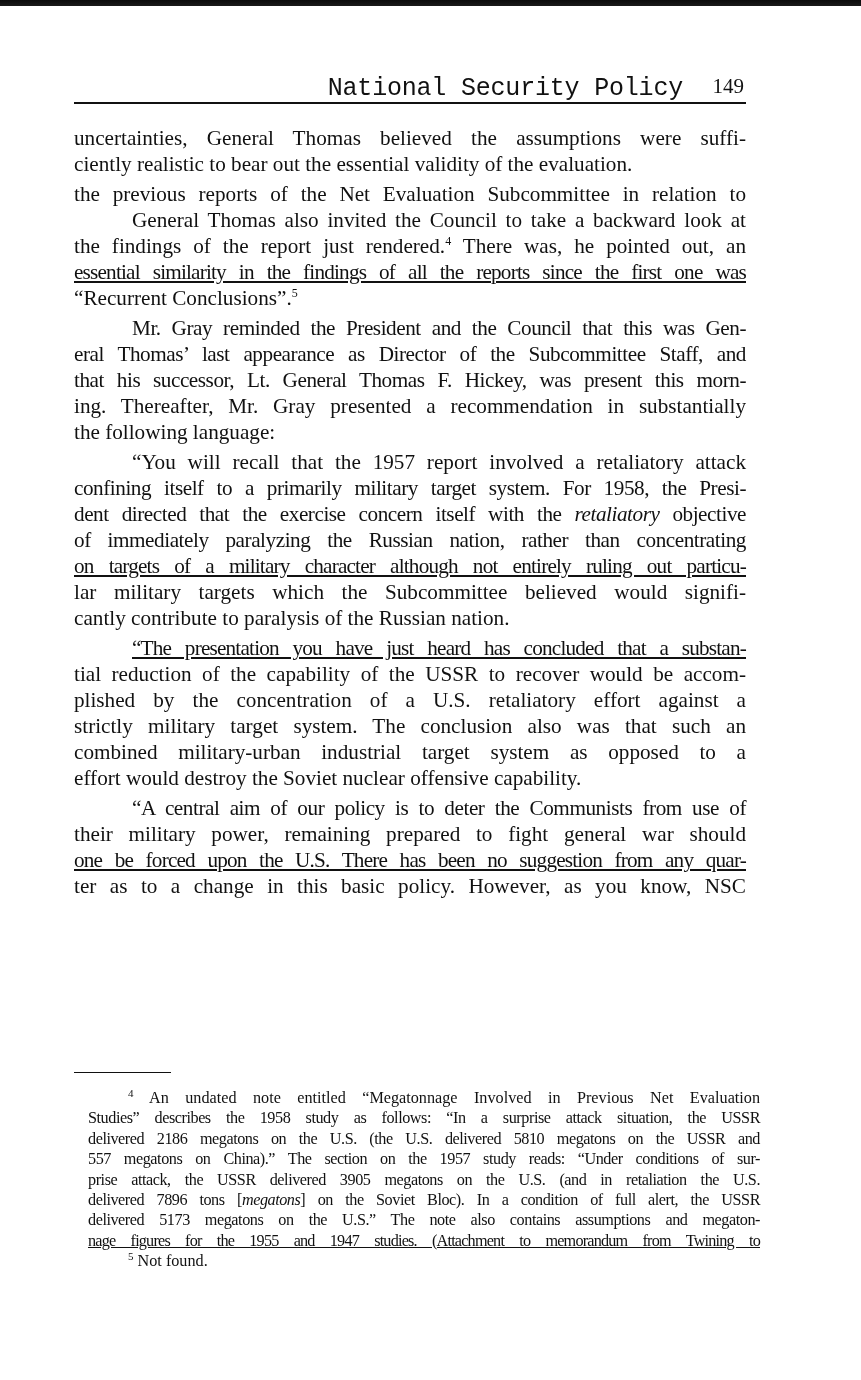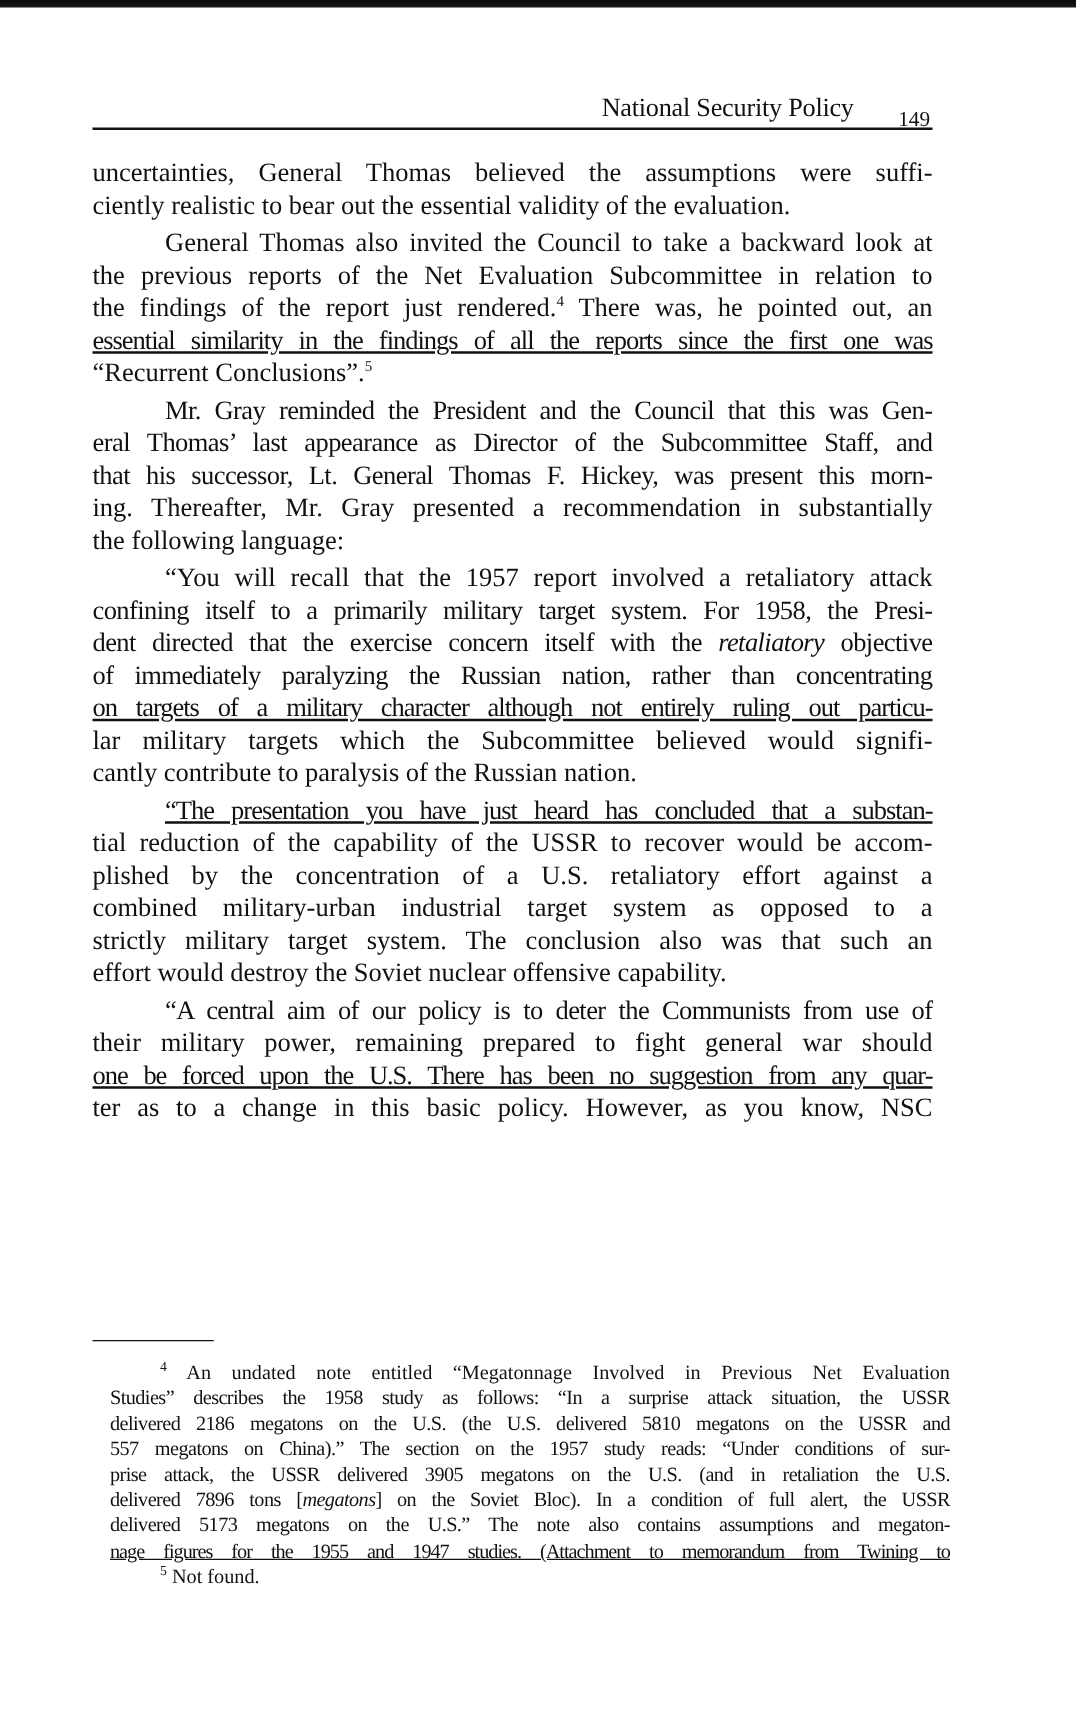--- a/index.html
+++ b/index.html
@@ -11,24 +11,24 @@
   }
   .top-edge {
     position: absolute; left: 0; top: 0; width: 861px; height: 6px;
     background: linear-gradient(#0a0a0a, #1a1a1a);
   }
   .running-head {
     position: absolute; left: 74px; top: 74px; width: 672px;
     height: 28px; border-bottom: 2.5px solid #111;
   }
   .running-head .title {
-    position: absolute; right: 63px; top: 0; font-size: 21px; letter-spacing: -0.2px;
+    position: absolute; right: 63px; top: 0; font-size: 25px; letter-spacing: -0.2px; font-family: Liberation Mono, monospace;
   }
   .running-head .page-num {
-    position: absolute; right: 2px; top: 12px; font-size: 17px;
+    position: absolute; right: 2px; top: 0; font-size: 21px;
   }
   .body-text {
     position: absolute; left: 74px; top: 126px; width: 672px;
     font-size: 21.2px; line-height: 25.9px;
   }
   .para { margin: 0 0 4.6px 0; }
   .line {
     display: block; text-align: justify; text-align-last: justify;
     white-space: nowrap; height: 25.9px; overflow: visible;
   }
@@ -61,22 +61,22 @@
 </div>
 
 <div class="body-text">
 
   <div class="para">
     <span class="line">uncertainties, General Thomas believed the assumptions were suffi-</span>
     <span class="line last">ciently realistic to bear out the essential validity of the evaluation.</span>
   </div>
 
   <div class="para">
+    <span class="line">the previous reports of the Net Evaluation Subcommittee in relation to</span>
     <span class="line indent">General Thomas also invited the Council to take a backward look at</span>
-    <span class="line">the previous reports of the Net Evaluation Subcommittee in relation to</span>
     <span class="line"><span>the findings of the report just rendered.</span><sup>4</sup><span> There was, he pointed out, an</span></span>
     <span class="line tighter">essential similarity in the findings of all the reports since the first one was</span>
     <span class="line last"><span>“Recurrent Conclusions”.</span><sup>5</sup></span>
   </div>
 
   <div class="para">
     <span class="line indent tight">Mr. Gray reminded the President and the Council that this was Gen-</span>
     <span class="line tight">eral Thomas’ last appearance as Director of the Subcommittee Staff, and</span>
     <span class="line tight">that his successor, Lt. General Thomas F. Hickey, was present this morn-</span>
     <span class="line">ing. Thereafter, Mr. Gray presented a recommendation in substantially</span>
@@ -90,22 +90,22 @@
     <span class="line tight">of immediately paralyzing the Russian nation, rather than concentrating</span>
     <span class="line tighter">on targets of a military character although not entirely ruling out particu-</span>
     <span class="line">lar military targets which the Subcommittee believed would signifi-</span>
     <span class="line last">cantly contribute to paralysis of the Russian nation.</span>
   </div>
 
   <div class="para">
     <span class="line indent tighter">“The presentation you have just heard has concluded that a substan-</span>
     <span class="line">tial reduction of the capability of the USSR to recover would be accom-</span>
     <span class="line">plished by the concentration of a U.S. retaliatory effort against a</span>
+    <span class="line">strictly military target system. The conclusion also was that such an</span>
     <span class="line">combined military-urban industrial target system as opposed to a</span>
-    <span class="line">strictly military target system. The conclusion also was that such an</span>
     <span class="line last">effort would destroy the Soviet nuclear offensive capability.</span>
   </div>
 
   <div class="para">
     <span class="line indent tight">“A central aim of our policy is to deter the Communists from use of</span>
     <span class="line">their military power, remaining prepared to fight general war should</span>
     <span class="line tighter">one be forced upon the U.S. There has been no suggestion from any quar-</span>
     <span class="line">ter as to a change in this basic policy. However, as you know, NSC</span>
   </div>
 </div>

